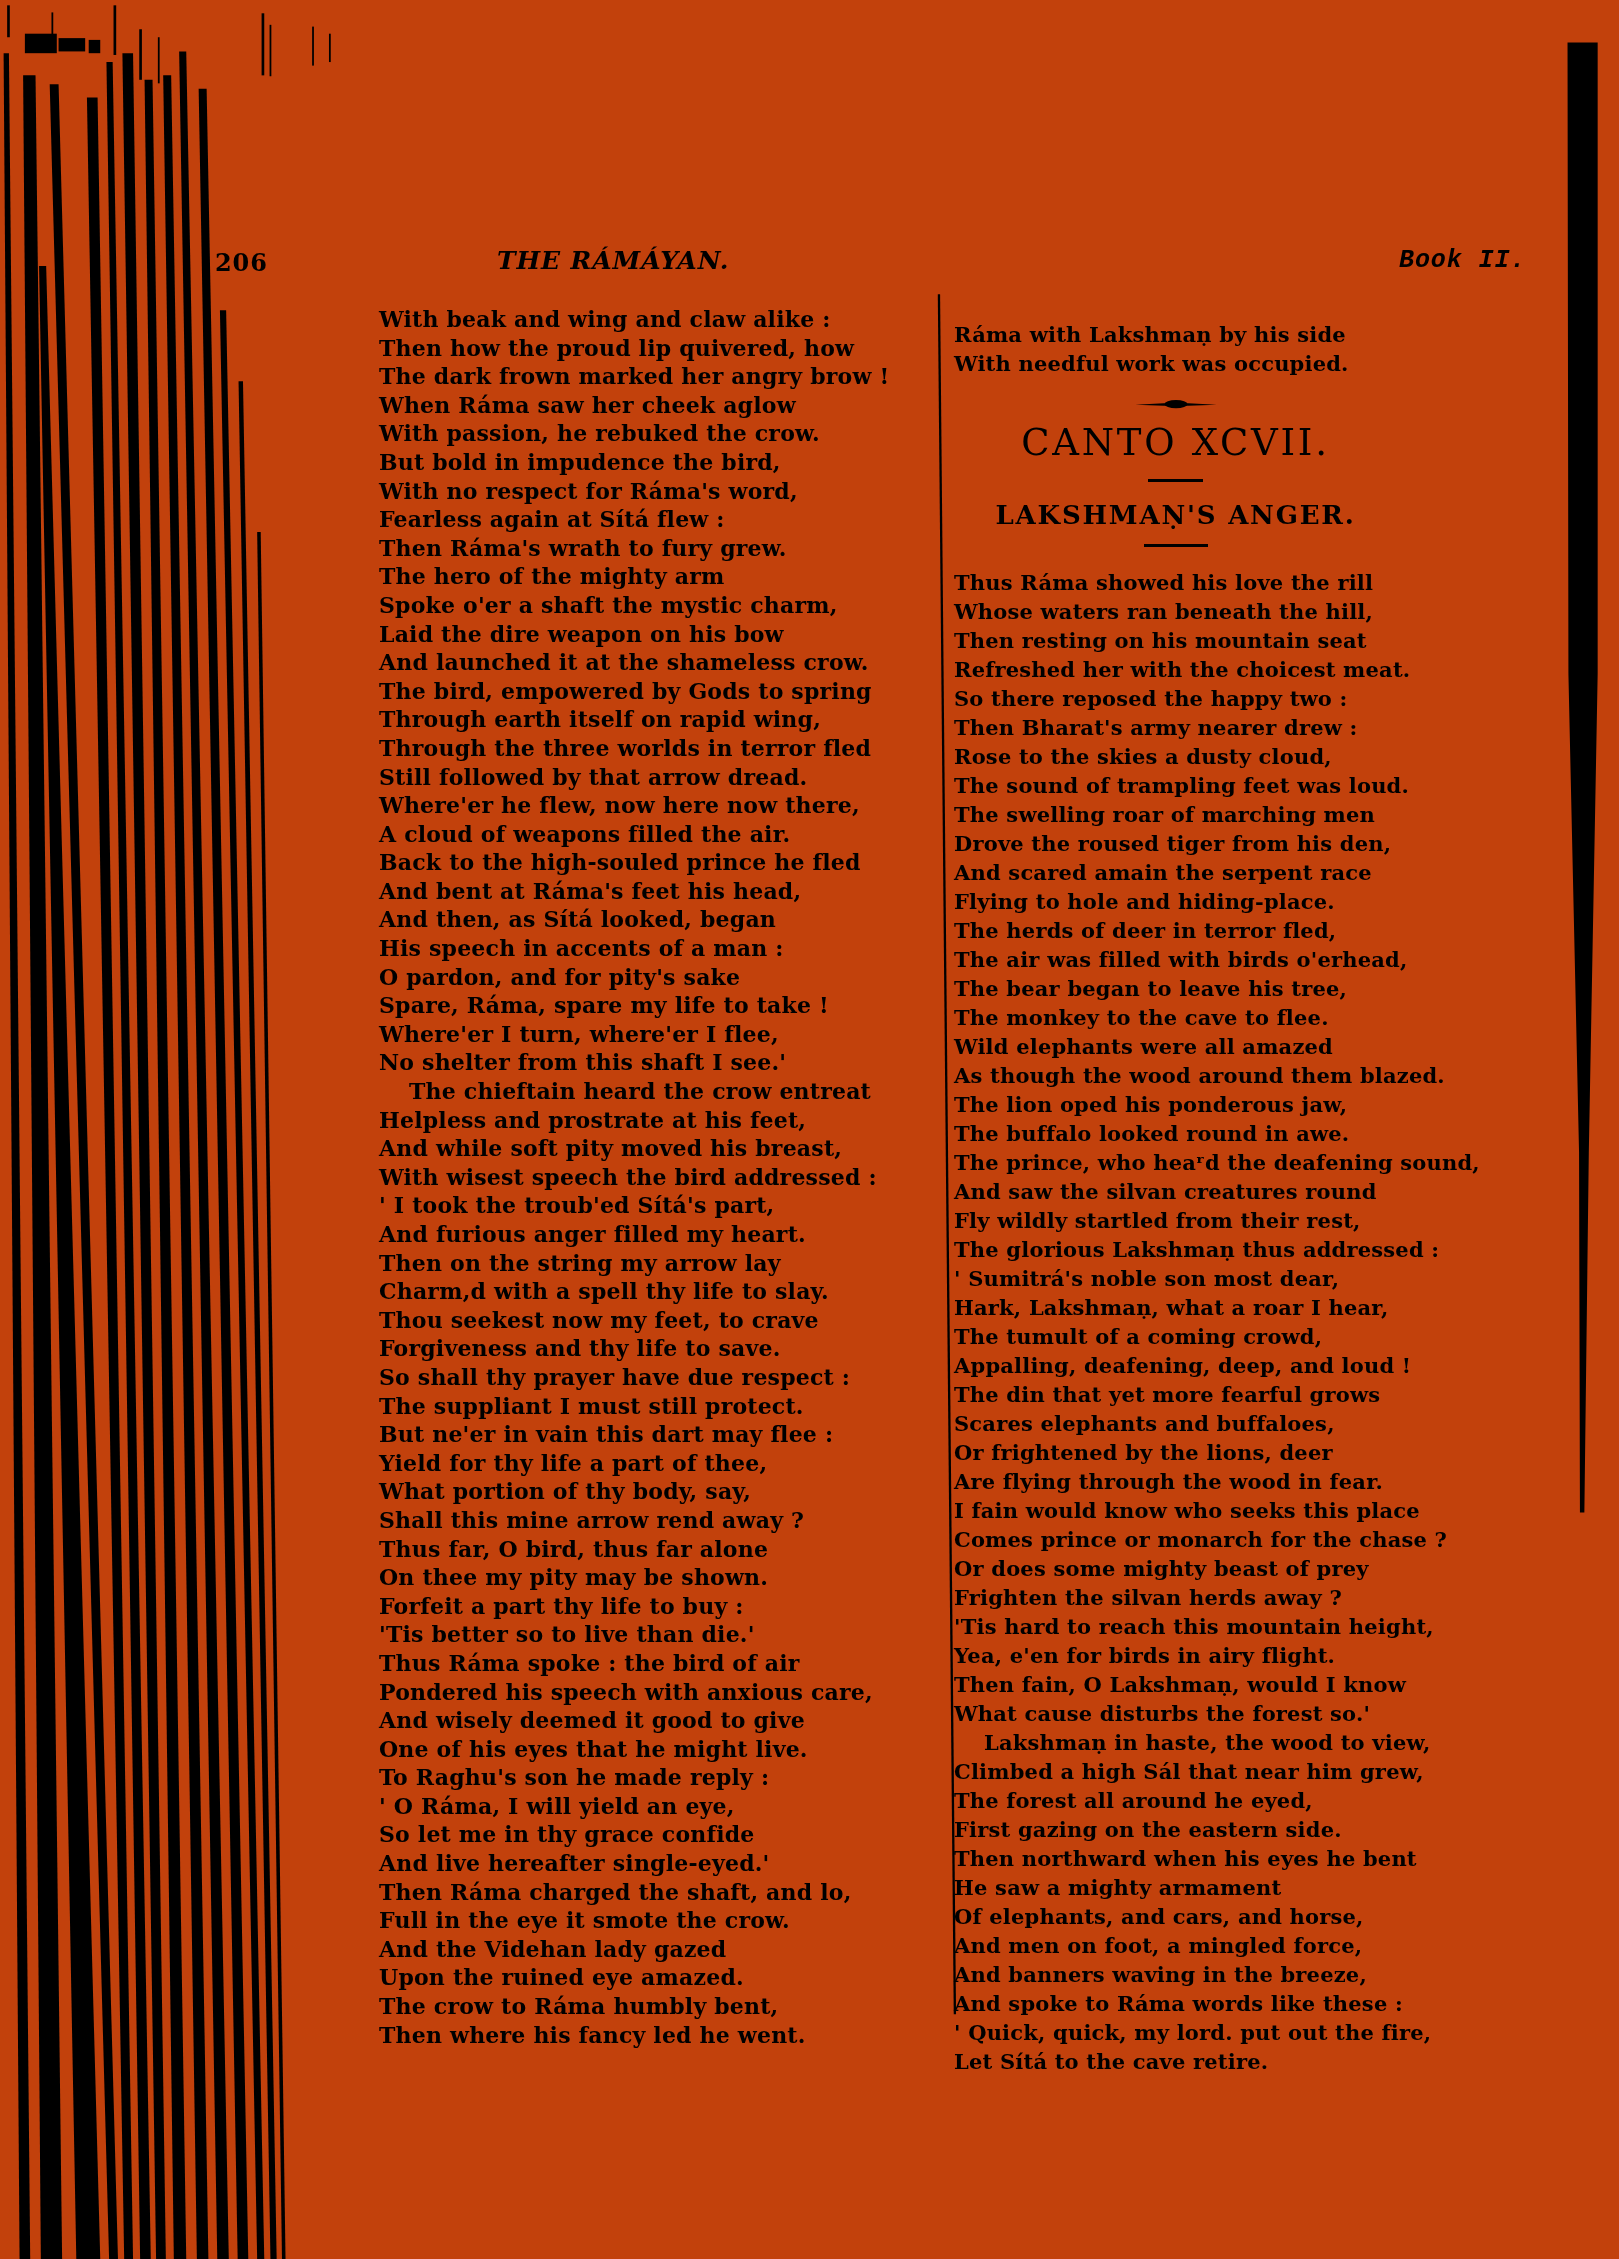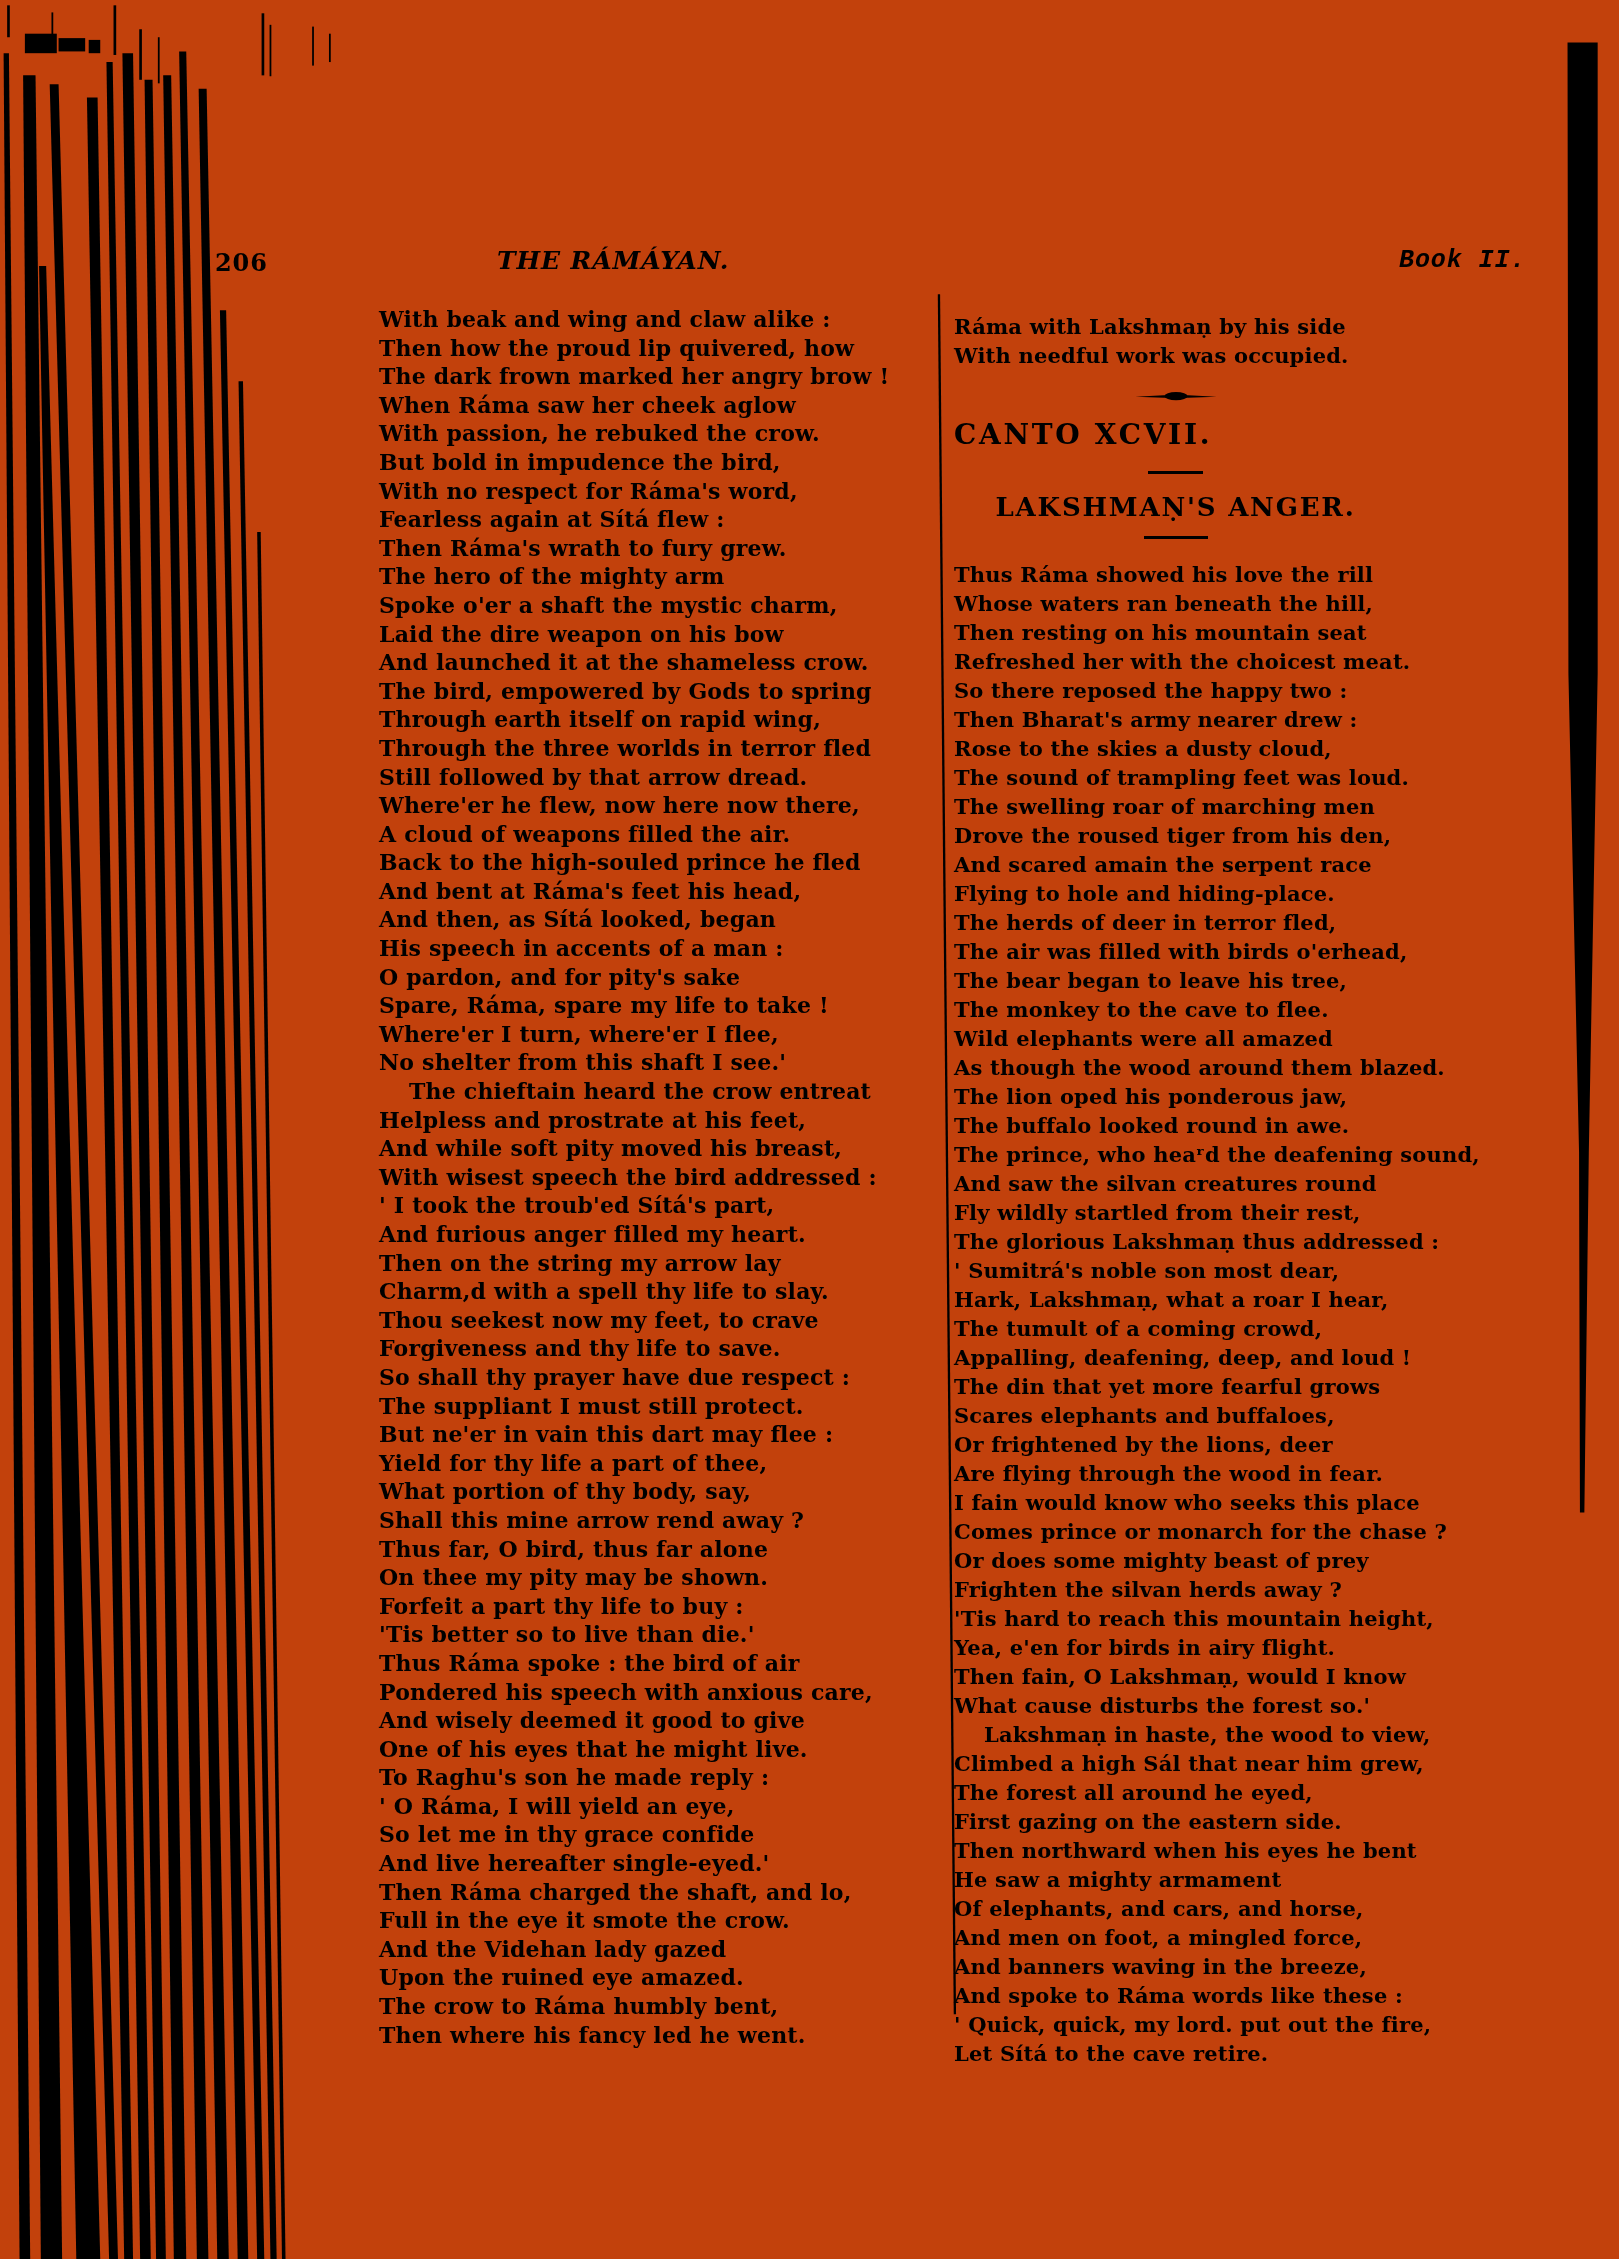--- a/index.html
+++ b/index.html
@@ -30,22 +30,22 @@
   .col-right{position:absolute;left:954px;top:312px;width:443px;}
   .verse .vline{
     font-weight:bold;font-size:22px;line-height:28.6px;
     letter-spacing:0.2px;white-space:nowrap;
   }
   .col-right .verse .vline{font-size:21px;line-height:29px;}
   .vline.indent{padding-left:30px;}
   
   .ornament{display:block;margin:19.5px auto 0;}
   .canto-heading{
-    margin:16px 0 0;text-align:left;
-    font-size:28px;font-weight:bold;letter-spacing:2.7px;line-height:34px;
+    margin:16px 0 0;text-align:center;
+    font-size:37px;font-weight:normal;letter-spacing:2.7px;line-height:34px;
   }
   .canto-subheading{
     margin:17.7px 0 0;text-align:center;
     font-size:26px;font-weight:bold;letter-spacing:1.8px;line-height:30px;
   }
   .rule{background:#000;margin:19.5px auto 0;}
   .rule-2{width:55px;height:2.7px;}
   .rule-3{width:64px;height:3.5px;margin-top:14px;}
   .col-right .verse{margin-top:21px;}
   
@@ -123,21 +123,21 @@
         <div class="vline">Then Ráma charged the shaft, and lo,</div>
         <div class="vline">Full in the eye it smote the crow.</div>
         <div class="vline">And the Videhan lady gazed</div>
         <div class="vline">Upon the ruined eye amazed.</div>
         <div class="vline">The crow to Ráma humbly bent,</div>
         <div class="vline">Then where his fancy led he went.</div>
       </div>
   </div>
 
   <div class="col-right">
-    <div class="verse" style="margin-top:0">
+    <div class="verse" style="margin-top:8px">
         <div class="vline">Ráma with Lakshmaṇ by his side</div>
         <div class="vline">With needful work was occupied.</div>
       </div>
 
     <svg class="ornament" width="82" height="12.4" viewBox="0 0 92 14">
       <polygon points="0,7.5 32,5.8 60,5.8 92,7.5 60,8.8 32,8.8" fill="#000"></polygon>
       <ellipse cx="46" cy="7" rx="13" ry="4.6" fill="#000"></ellipse>
     </svg>
 
     <h2 class="canto-heading">CANTO XCVII.</h2>

